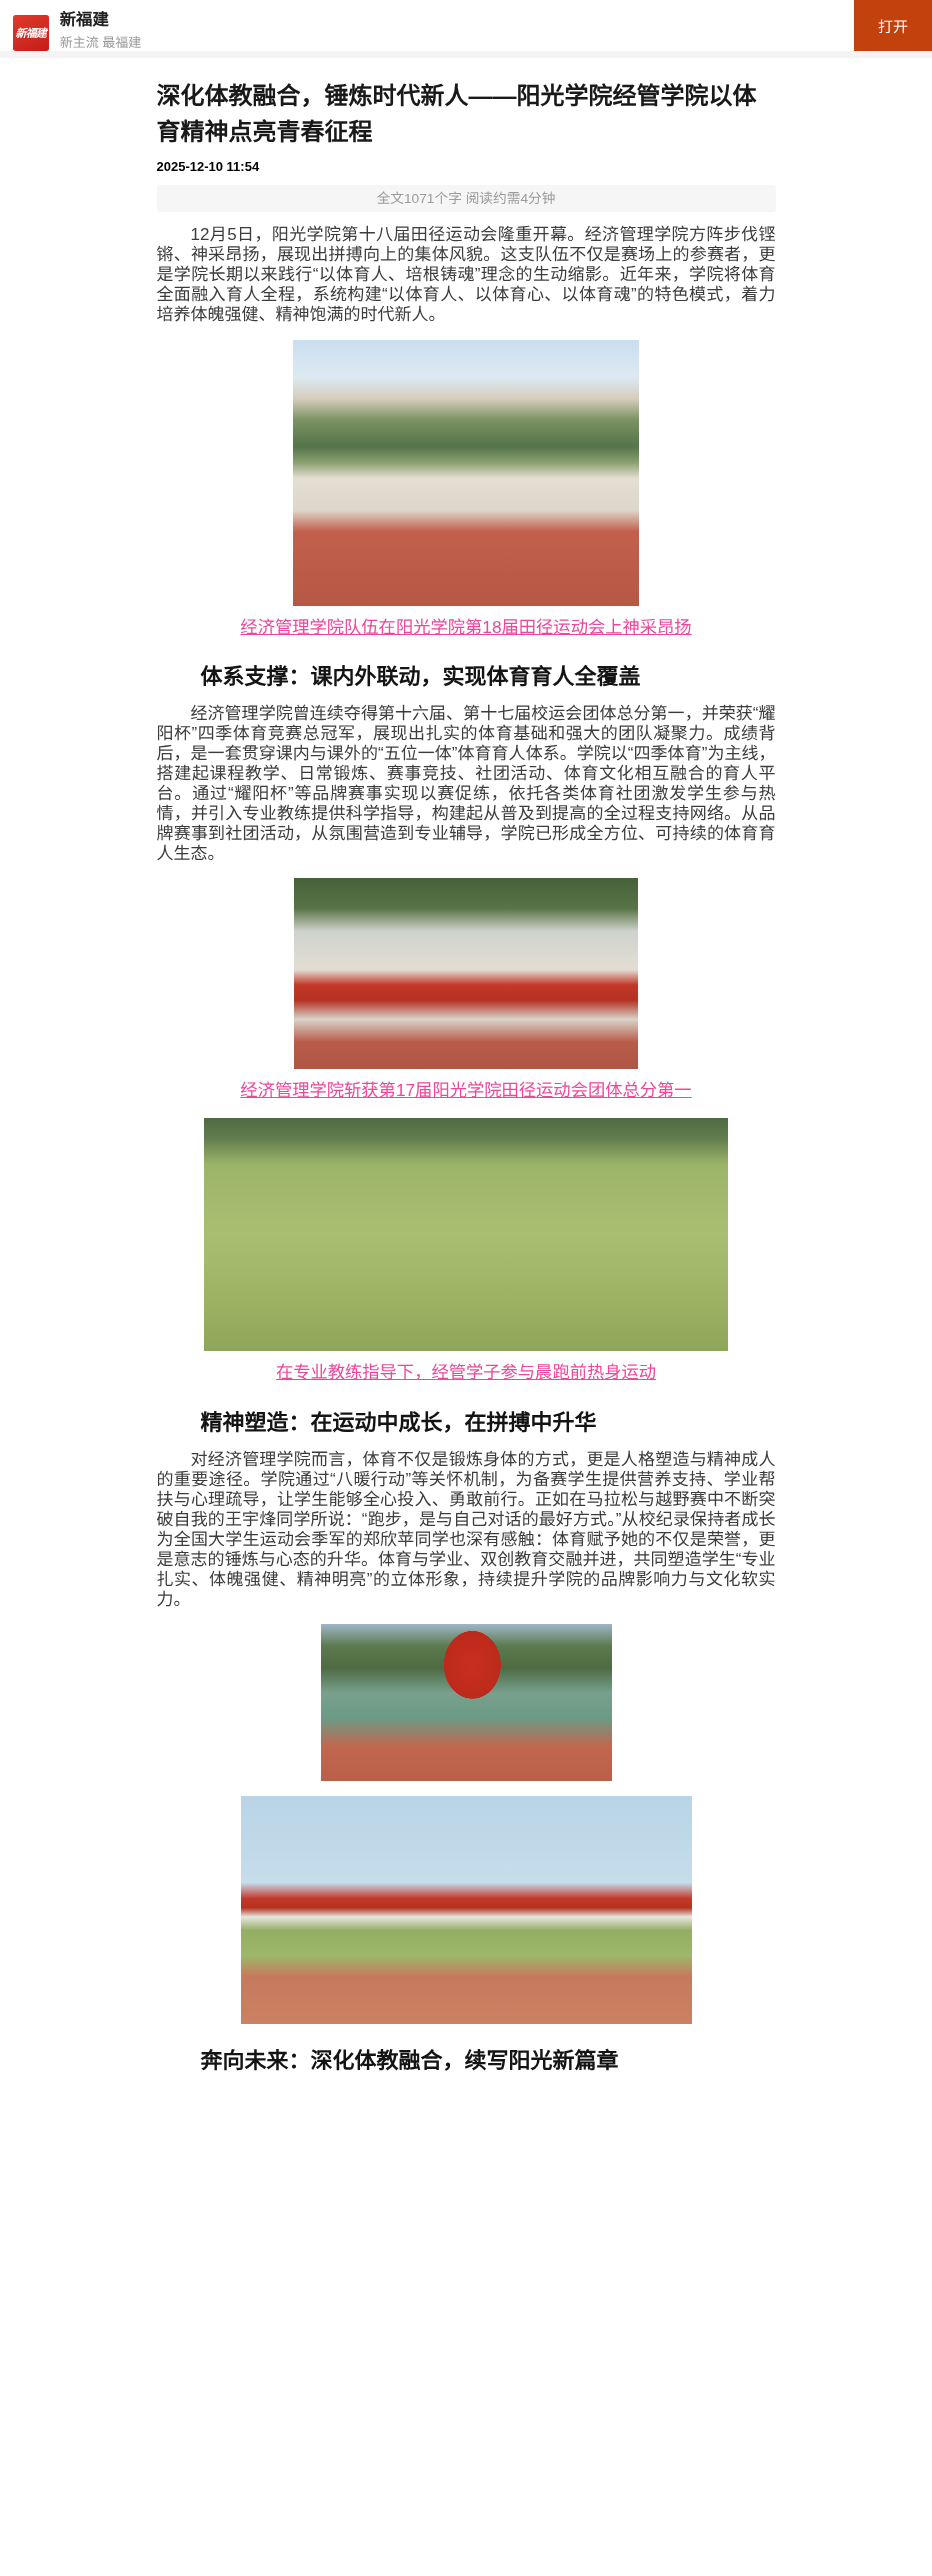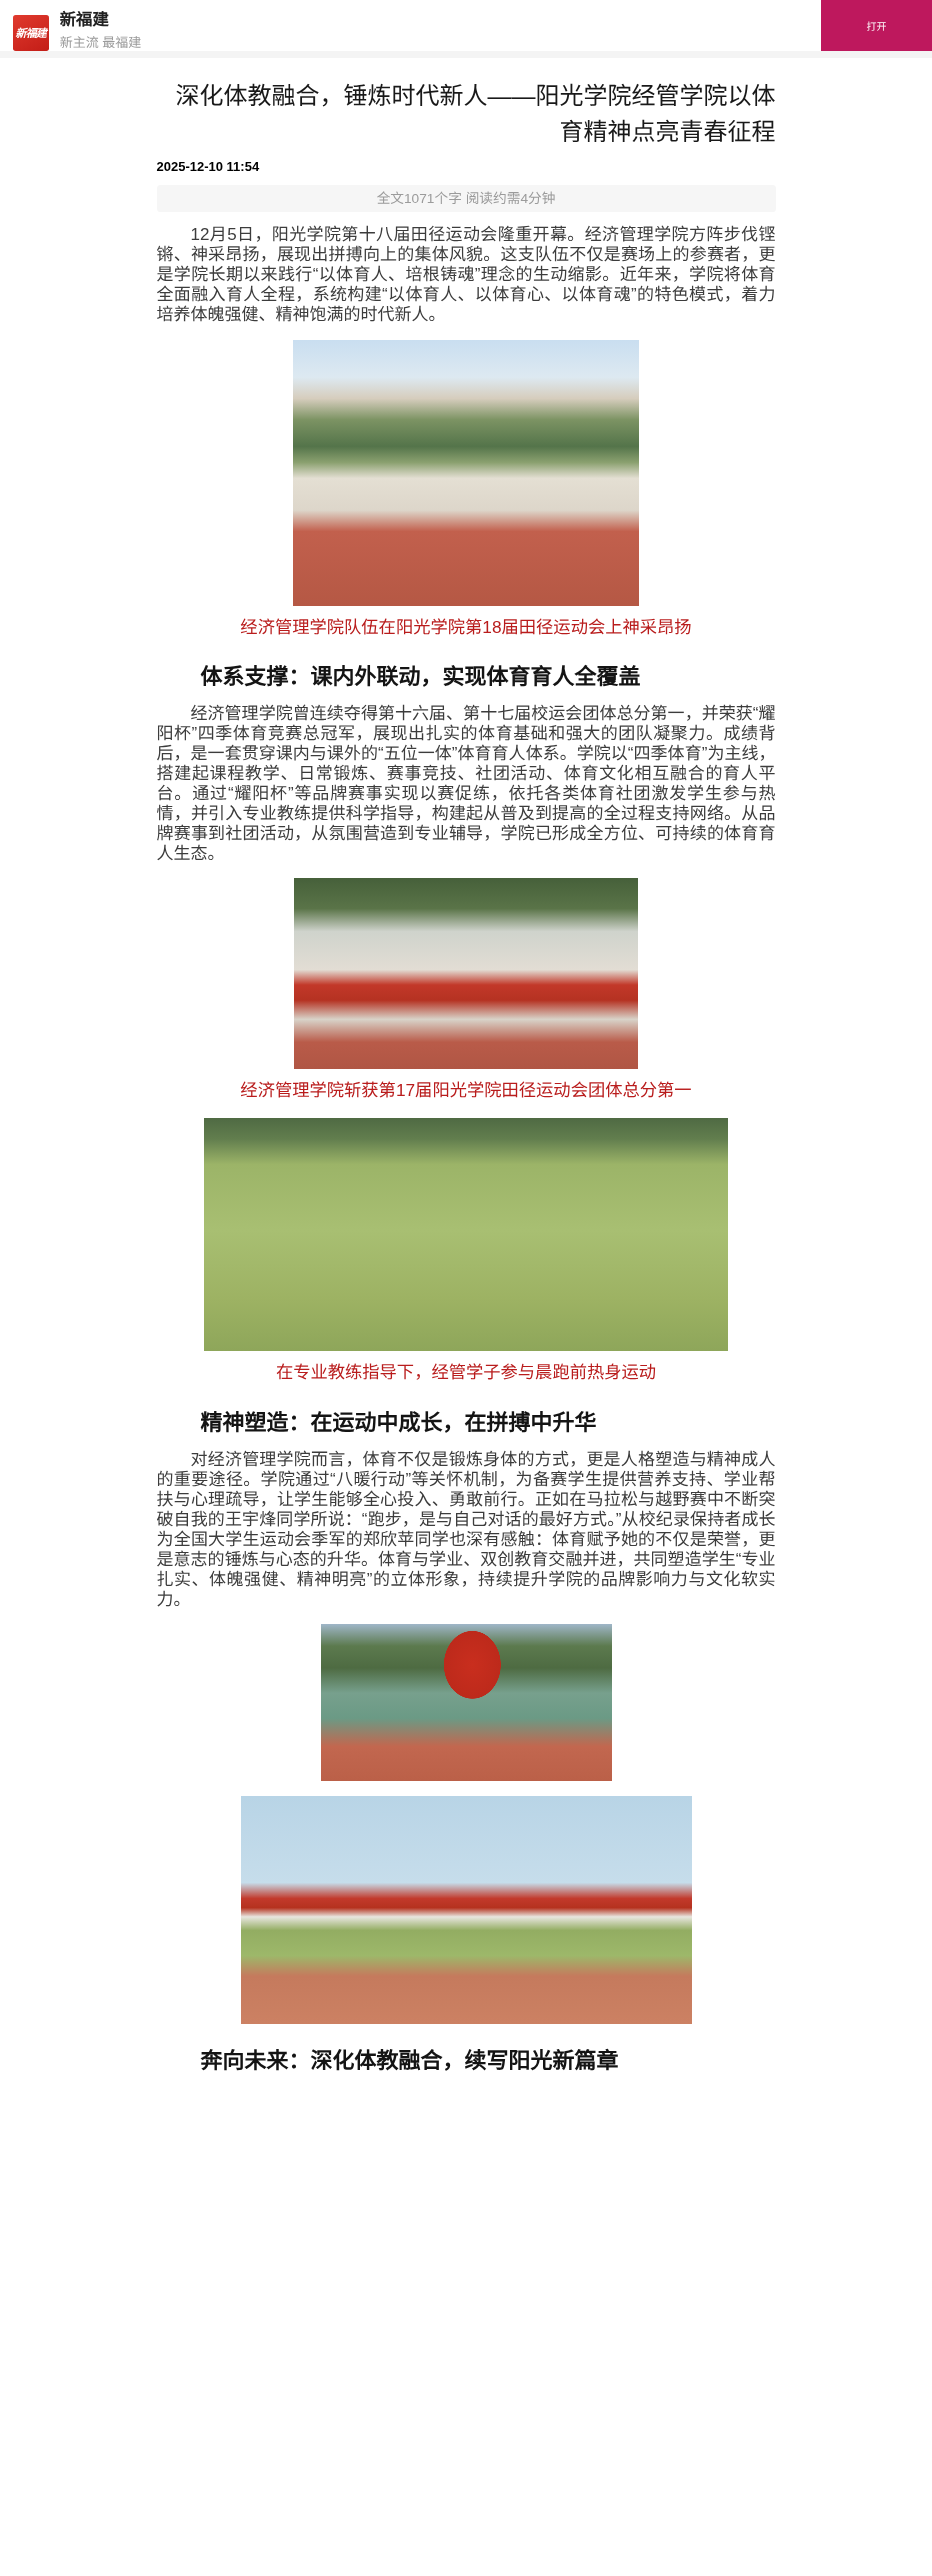--- a/index.html
+++ b/index.html
@@ -33,42 +33,41 @@
     font-style: italic;
     font-weight: 700;
     letter-spacing: -0.9px;
   }
   .app-titles { margin-left: 11px; }
   .app-name { font-size: 16.4px; font-weight: 700; color: #222; line-height: 20px; }
   .app-subtitle { font-size: 13px; color: #9b9b9b; margin-top: 2.7px; }
   .open-btn {
     position: absolute;
     right: 0; top: 0;
-    width: 111px; height: 51px;
-    background: #be185d;
+    width: 78px; height: 51px;
+    background: #c2410c;
     color: #ffffff;
-    font-size: 10px;
+    font-size: 15px;
     border: none;
     display: flex; align-items: center; justify-content: center;
     cursor: pointer;
   }
   .header-divider { height: 7.3px; background: #f4f4f4; }
 
   
   .content {
     width: 619px;
     margin: 0 auto;
     padding: 20px 0 24px 0;
   }
   .article-title {
     font-size: 24px;
     line-height: 36px;
-    font-weight: 400;
+    font-weight: 700;
     color: #191919;
-    text-align: right;
   }
   .publish-time {
     margin-top: 9px;
     font-size: 13px;
     color: #000000;
     font-weight: bold;
   }
   .meta-badge {
     margin-top: 11px;
     height: 27px;
@@ -129,22 +128,23 @@
   .photo5 {
     width: 451px; height: 228px;
     background: linear-gradient(180deg,
       #b8d4e6 0%, #c6ddeb 38%, #c2392b 45%, #b5321f 49%, #e8e6e0 53%,
       #93ad62 59%, #9db86a 70%, #c57a5d 79%, #cc8163 100%);
   }
   figcaption {
     margin-top: 9px;
     text-align: center;
     font-size: 17.3px;
-    color: #b91c1c;
+    color: #ec4899;
     line-height: 25.5px;
+    text-decoration: underline;
   }
 </style>
 </head>
 <body>
 
 <header class="app-header">
   <div class="logo-box">新福建</div>
   <div class="app-titles">
     <div class="app-name">新福建</div>
     <div class="app-subtitle">新主流 最福建</div>

